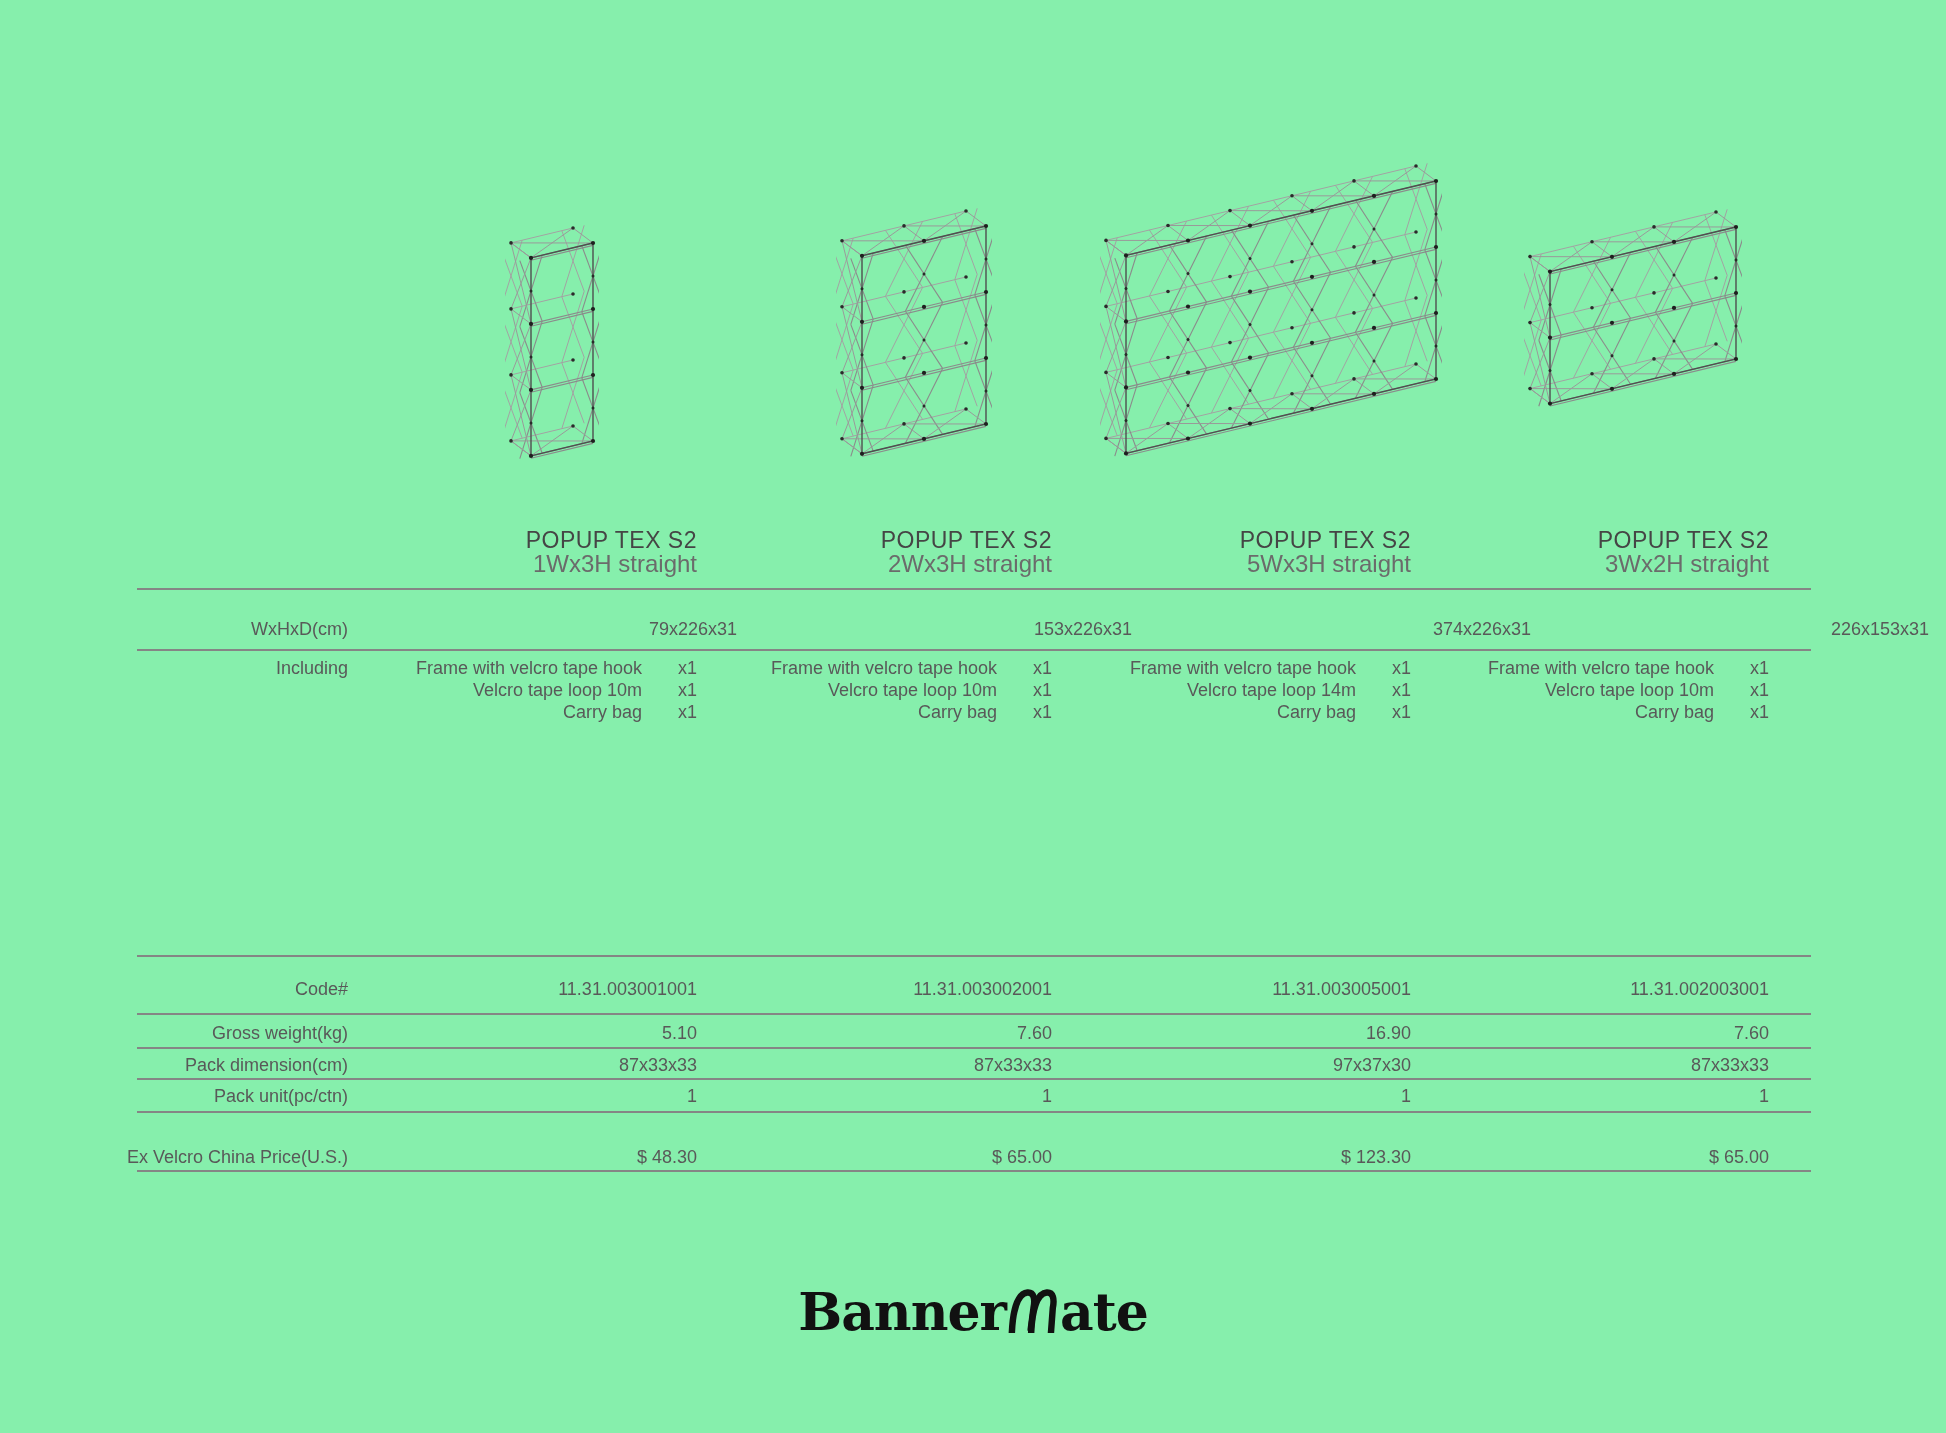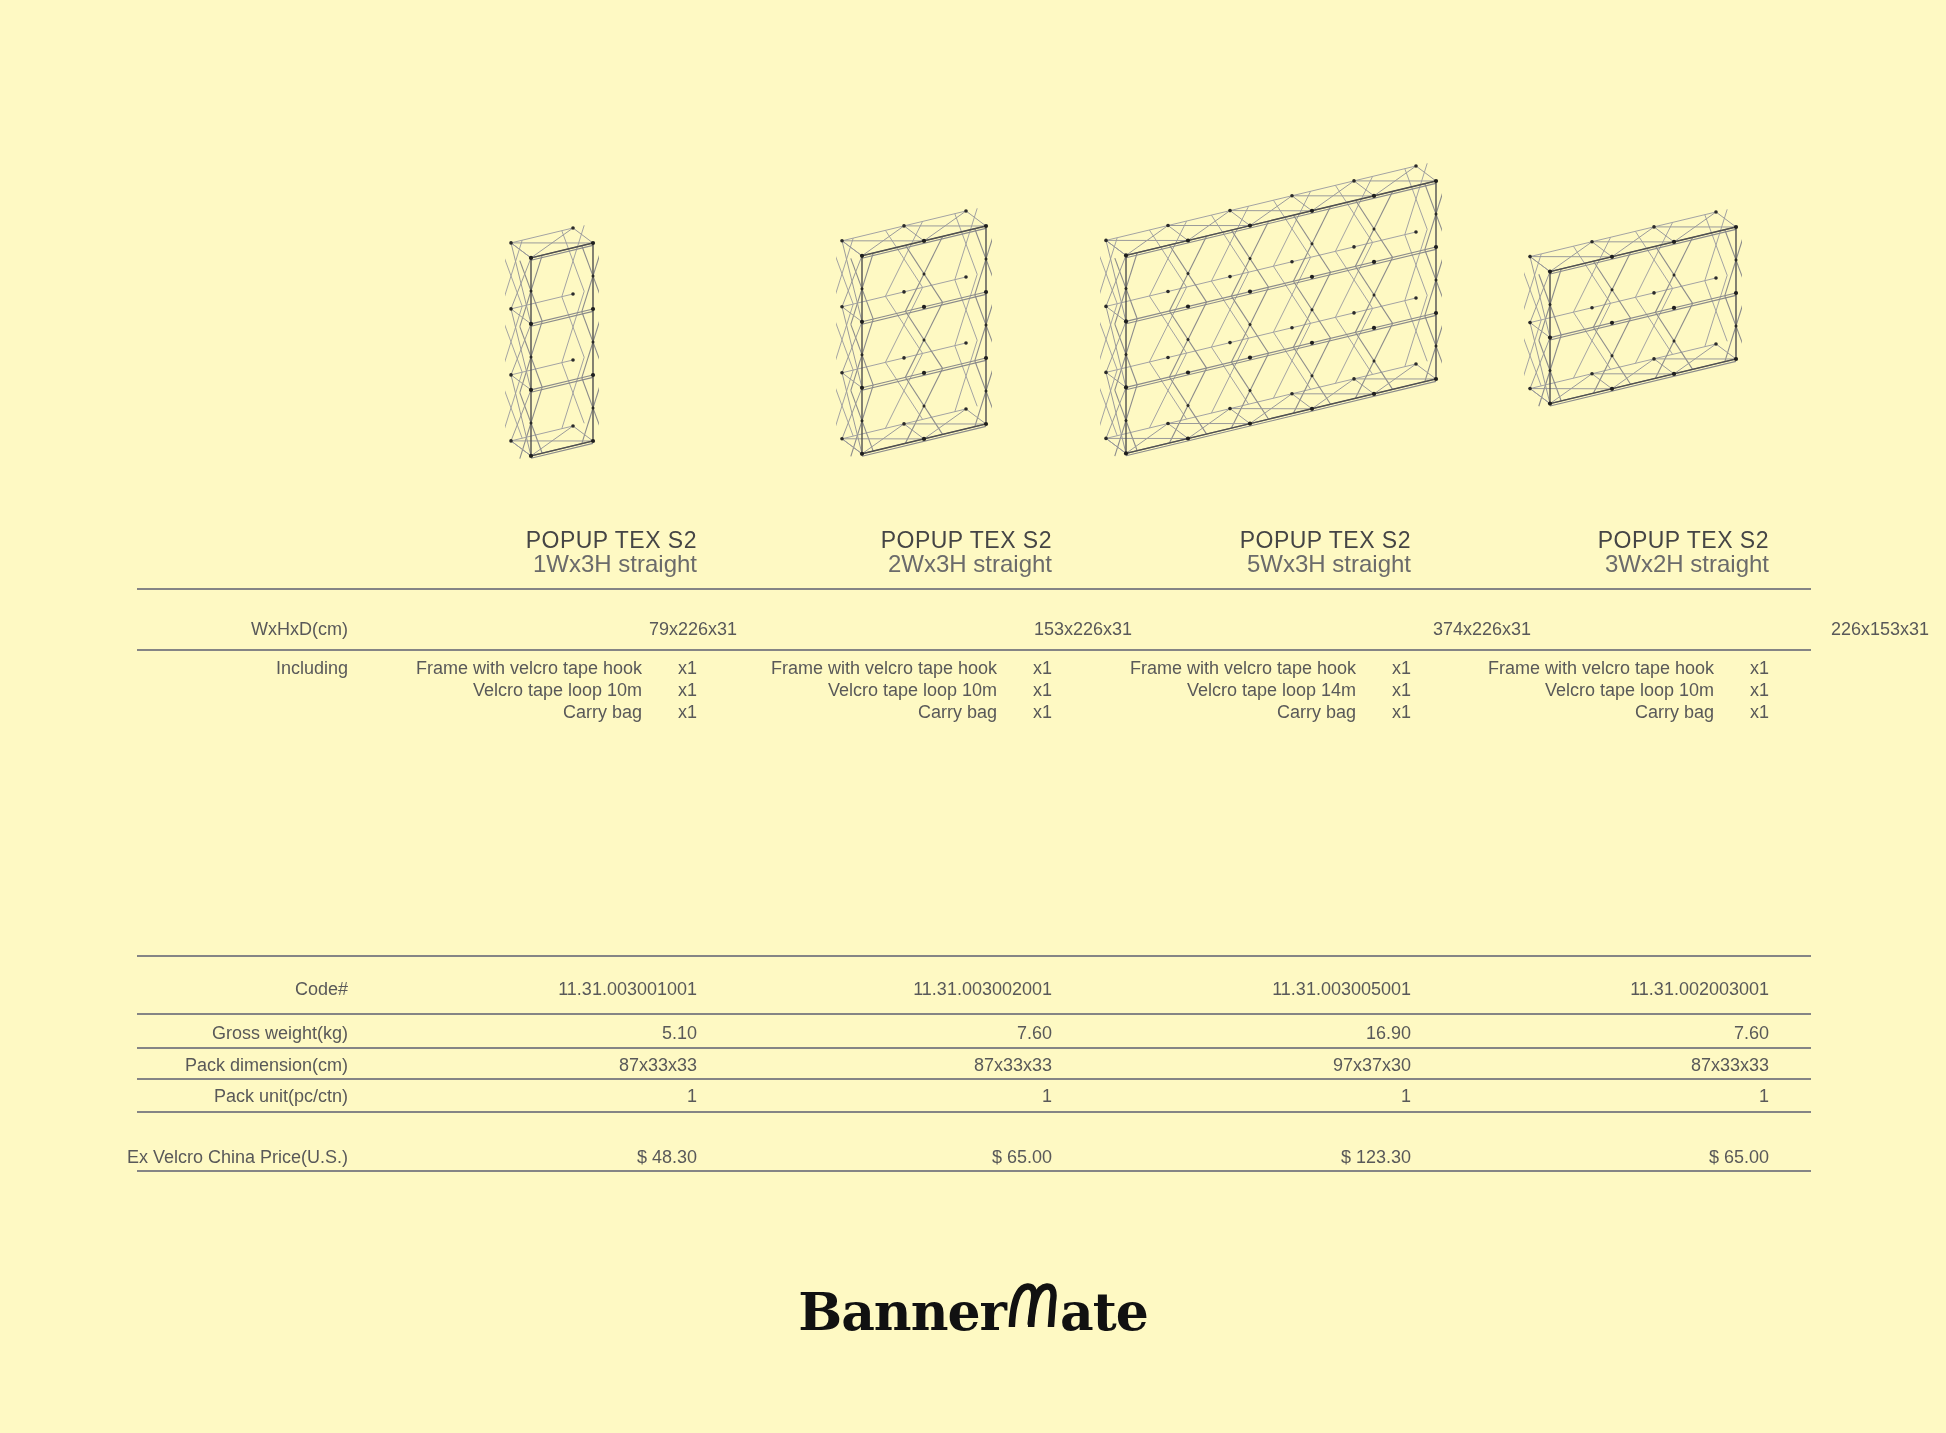--- a/index.html
+++ b/index.html
@@ -1,31 +1,31 @@
 <!DOCTYPE html>
 <html><head>
 <meta charset="utf-8">
 <style>
   html,body{margin:0;padding:0;background:#ffffff;}
   .sheet{
-    position:relative;width:1946px;height:1433px;background:#fef9c3;overflow:hidden;
+    position:relative;width:1946px;height:1433px;background:#86efac;overflow:hidden;
     font-family:"Liberation Sans",sans-serif;color:#595959;
   }
   .row{position:absolute;left:0;display:flex;}
   .cell{text-align:right;font-size:18px;line-height:22px;}
   .c0{width:348px;}.c1{width:349px;}.c2{width:355px;}.c3{width:359px;}.c4{width:358px;}
   .rule{position:absolute;left:137px;width:1674px;height:2px;background:#858585;}
   .title{font-size:23px;line-height:26px;letter-spacing:0.5px;color:#454545;}
   .subtitle{font-size:24px;line-height:21px;color:#6b6b6b;}
   .inc-line{display:flex;justify-content:flex-end;}
   .inc-qty{width:55px;text-align:right;}
   .frame-box{position:absolute;}
   .logo{
     position:absolute;top:1281px;left:0;width:1946px;height:60px;
-    display:flex;justify-content:center;align-items:flex-start;
+    display:flex;justify-content:center;align-items:center;
     font-family:"DejaVu Serif",serif;font-weight:bold;font-size:52px;
     color:#111;letter-spacing:-1px;
   }
   .logo-m{height:46px;width:52px;margin:0 1px 3px 1px;}
 </style>
 </head>
 <body>
 
 <div class="sheet">
 

